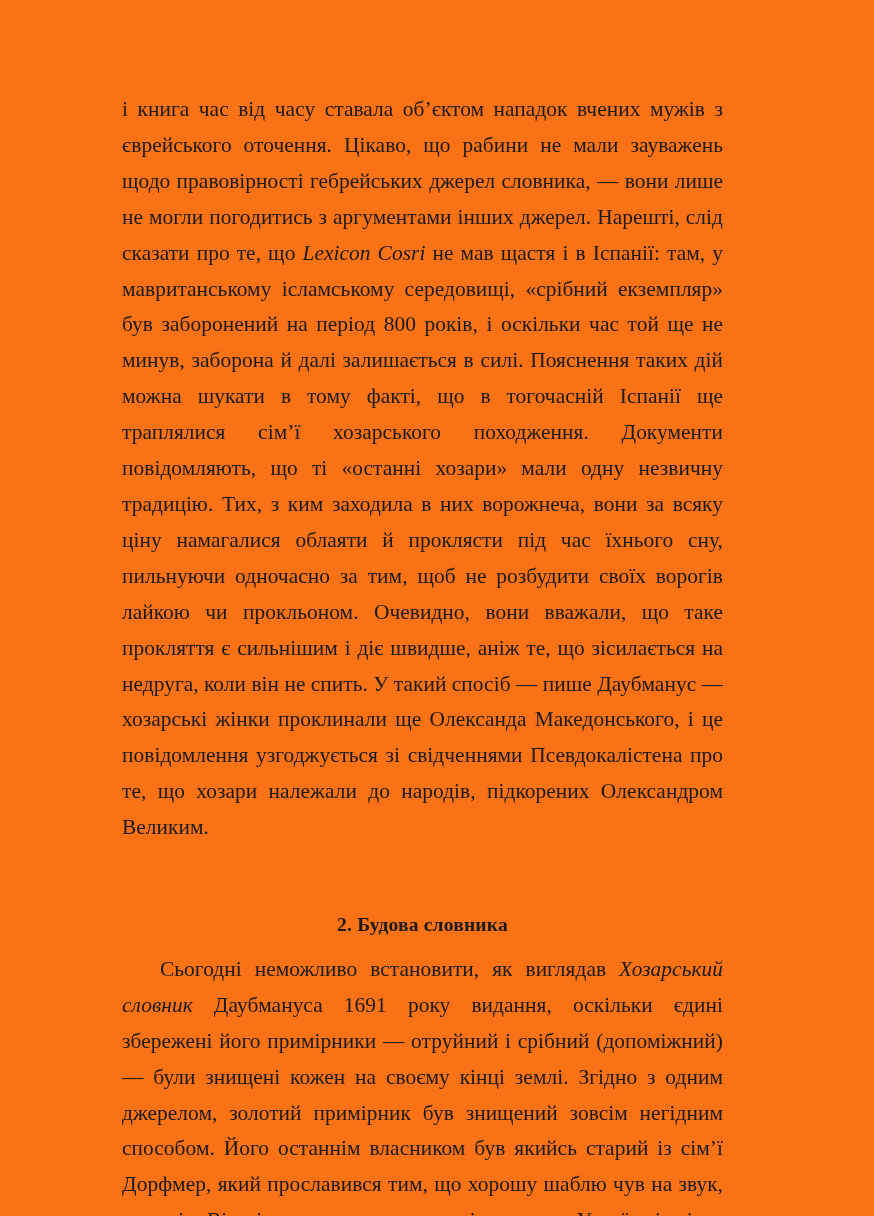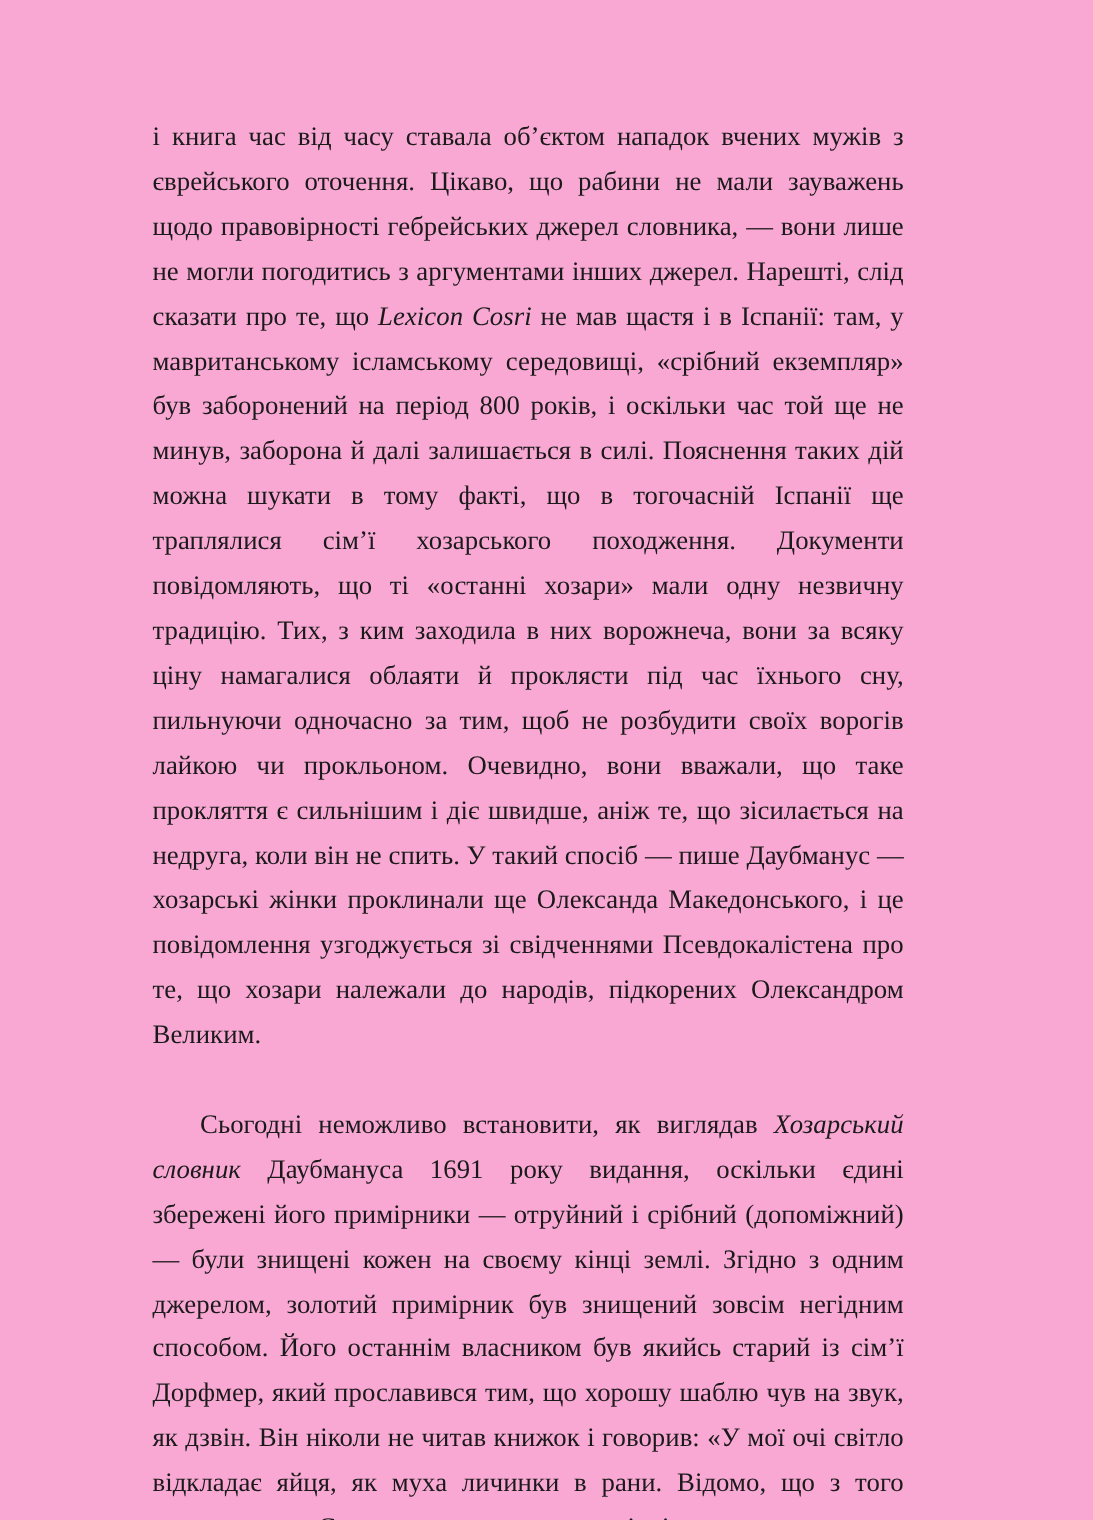--- a/index.html
+++ b/index.html
@@ -17,21 +17,21 @@
     color: #1a1a1a;
     -webkit-font-smoothing: antialiased;
   }
 
   .page {
     position: absolute;
     left: 0;
     top: 0;
     width: 874px;
     height: 1216px;
-    background: #f9a8d4;
+    background: #f97316;
   }
 
   .text-column {
     position: absolute;
     left: 122px;
     top: 92px;
     width: 601px;
   }
 
   p.body-par {
@@ -89,19 +89,20 @@
 </style>
 </head>
 <body>
 
 <div class="page">
 
   <div class="text-column">
 
     <p class="body-par first" id="par1"><span>і книга час від часу ставала об’єктом нападок вчених мужів з єврейського оточення. Цікаво, що рабини не мали зауважень щодо правовірності гебрейських джерел словника, — вони лише не могли погодитись з аргументами інших джерел. Нарешті, слід сказати про те, що </span><em>Lexicon Cosri</em><span> не мав щастя і в Іспанії: там, у мавританському ісламському середовищі, «срібний екземпляр» був заборонений на період 800 років, і оскільки час той ще не минув, заборона й далі залишається в силі. Пояснення таких дій можна шукати в тому факті, що в тогочасній Іспанії ще траплялися сім’ї хозарського походження. Документи повідомляють, що ті «останні хозари» мали одну незвичну традицію. Тих, з ким заходила в них ворожнеча, вони за всяку ціну намагалися облаяти й проклясти під час їхнього сну, пильнуючи одночасно за тим, щоб не розбудити своїх ворогів лайкою чи прокльоном. Очевидно, вони вважали, що таке прокляття є сильнішим і діє швидше, аніж те, що зісилається на недруга, коли він не спить. У такий спосіб — пише Даубманус — хозарські жінки проклинали ще Олександа Македонського, і це повідомлення узгоджується зі свідченнями Псевдокалістена про те, що хозари належали до народів, підкорених Олександром Великим.</span></p>
 
+    <h2 class="section-heading">2. Будова словника</h2>
 
     <p class="body-par indented" id="par2"><span>Сьогодні неможливо встановити, як виглядав </span><em>Хозарський словник</em><span> Даубмануса 1691 року видання, оскільки єдині збережені його примірники — отруйний і срібний (допоміжний) — були знищені кожен на своєму кінці землі. Згідно з одним джерелом, золотий примірник був знищений зовсім негідним способом. Його останнім власником був якийсь старий із сім’ї Дорфмер, який прославився тим, що хорошу шаблю чув на звук, як дзвін. Він ніколи не читав книжок і говорив: «У мої очі світло відкладає яйця, як муха личинки в рани. Відомо, що з того вилупиться». Старому шкодили жири, і він щодня крадькома опускав по одній сторінці </span></p>
 
   </div>
 
 
 </div>
 
 </body></html>

